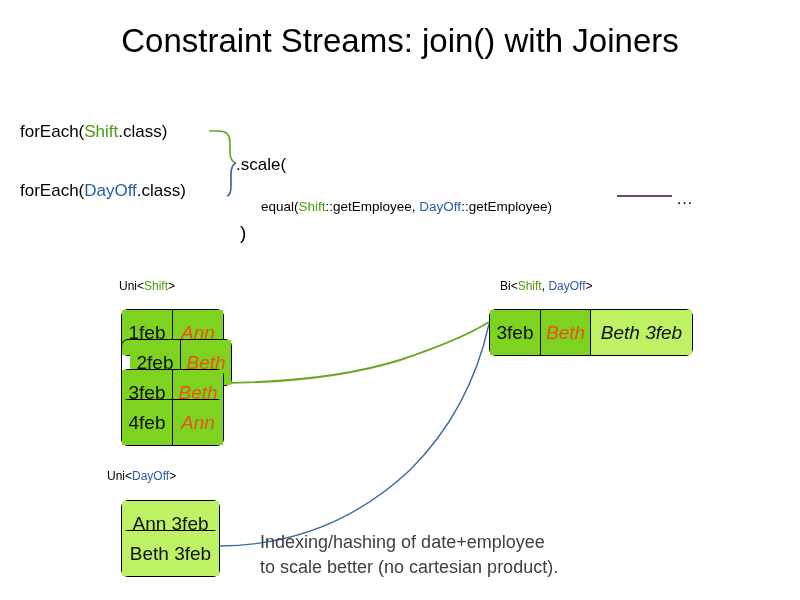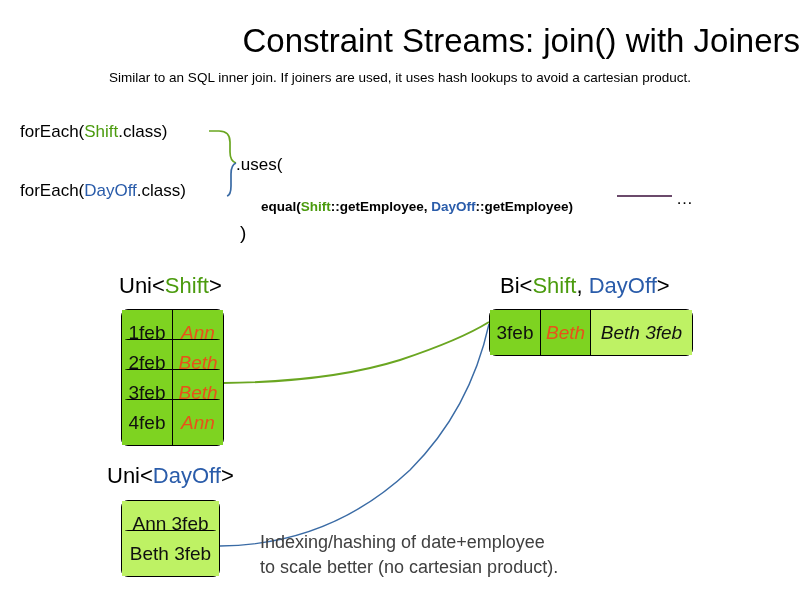--- a/index.html
+++ b/index.html
@@ -19,21 +19,21 @@
     position: absolute;
     left: 0; top: 0;
     width: 800px; height: 600px;
   }
 
   
   #title {
     position: absolute;
     left: 0; top: 21px;
     width: 800px;
-    text-align: right;
+    text-align: center;
     font-size: 33px;
     line-height: 40px;
     font-weight: normal;
     color: #000;
     white-space: nowrap;
   }
   #subtitle {
     position: absolute;
     left: 0; top: 69px;
     width: 800px;
@@ -58,38 +58,38 @@
   #join-close     { left: 240px; top: 221px; font-size: 19px; }
 
   .arg-line {
     position: absolute;
     font-size: 13.5px;
     line-height: 17px;
     white-space: nowrap;
     color: #000;
   }
   #equal-date     { left: 261px; top: 179px; }
-  #equal-employee { left: 261px; top: 198px; font-weight: bold; }
+  #equal-employee { left: 261px; top: 198px; }
 
   .kw-shift  { color: #4b9b0e; }
   .kw-dayoff { color: #2a5caa; }
 
   #ellipsis {
     position: absolute;
     left: 676px; top: 189px;
     font-size: 17px;
     line-height: 20px;
     color: #000;
     letter-spacing: 1px;
   }
 
   
   .type-label {
     position: absolute;
-    font-size: 22px;
+    font-size: 12px;
     line-height: 22px;
     white-space: nowrap;
     color: #000;
   }
   #label-uni-shift  { left: 119px; top: 275px; }
   #label-bi         { left: 500px; top: 275px; }
   #label-uni-dayoff { left: 107px; top: 465px; }
 
   
   .fact {
@@ -114,21 +114,21 @@
   .fact .cell + .cell { border-left: 1.6px solid #000000; font-style: italic; }
 
   .green { background: #7ed321; }
   .blue  { background: #bef264; }
 
   .txt-dark   { color: #101010; }
   .txt-orange { color: #e8521a; }
 
   
   #shift-0 { left: 121px; top: 309px; }
-  #shift-1 { left: 121px; top: 339px; }
+  #shift-1 { left: 121px; top: 339px; padding-left: 8px; }
   #shift-2 { left: 121px; top: 369px; }
   #shift-3 { left: 121px; top: 399px; }
   .shift-fact .c-date { width: 50px; }
   .shift-fact .c-name { width: 51px; }
 
   
   #dayoff-0 { left: 121px; top: 500px; }
   #dayoff-1 { left: 121px; top: 530px; }
   .dayoff-fact .c-txt { width: 97px; }
 
@@ -155,27 +155,26 @@
     color: #404040;
     white-space: nowrap;
   }
 </style>
 </head>
 <body>
 
 <div class="slide">
 
   <div id="title">Constraint Streams: join() with Joiners</div>
-  <div id="subtitle">Similar to an SQL inner join. If joiners are used, it uses hash lookups to avoid a cartesian product.</div>
 
   <div class="code-line" id="foreach-shift"><span>forEach(</span><span class="kw-shift">Shift</span><span>.class)</span></div>
 
   <div class="code-line" id="foreach-dayoff"><span>forEach(</span><span class="kw-dayoff">DayOff</span><span>.class)</span></div>
 
-  <div class="code-line" id="join-open">.uses(</div>
+  <div class="code-line" id="join-open">.scale(</div>
 
 
   <div class="arg-line" id="equal-employee"><span>equal(</span><span class="kw-shift">Shift</span><span>::getEmployee, </span><span class="kw-dayoff">DayOff</span><span>::getEmployee)</span></div>
 
   <div class="code-line" id="join-close">)</div>
 
   <div id="ellipsis">…</div>
 
   <div class="type-label" id="label-uni-shift"><span>Uni&lt;</span><span class="kw-shift">Shift</span><span>&gt;</span></div>
 

